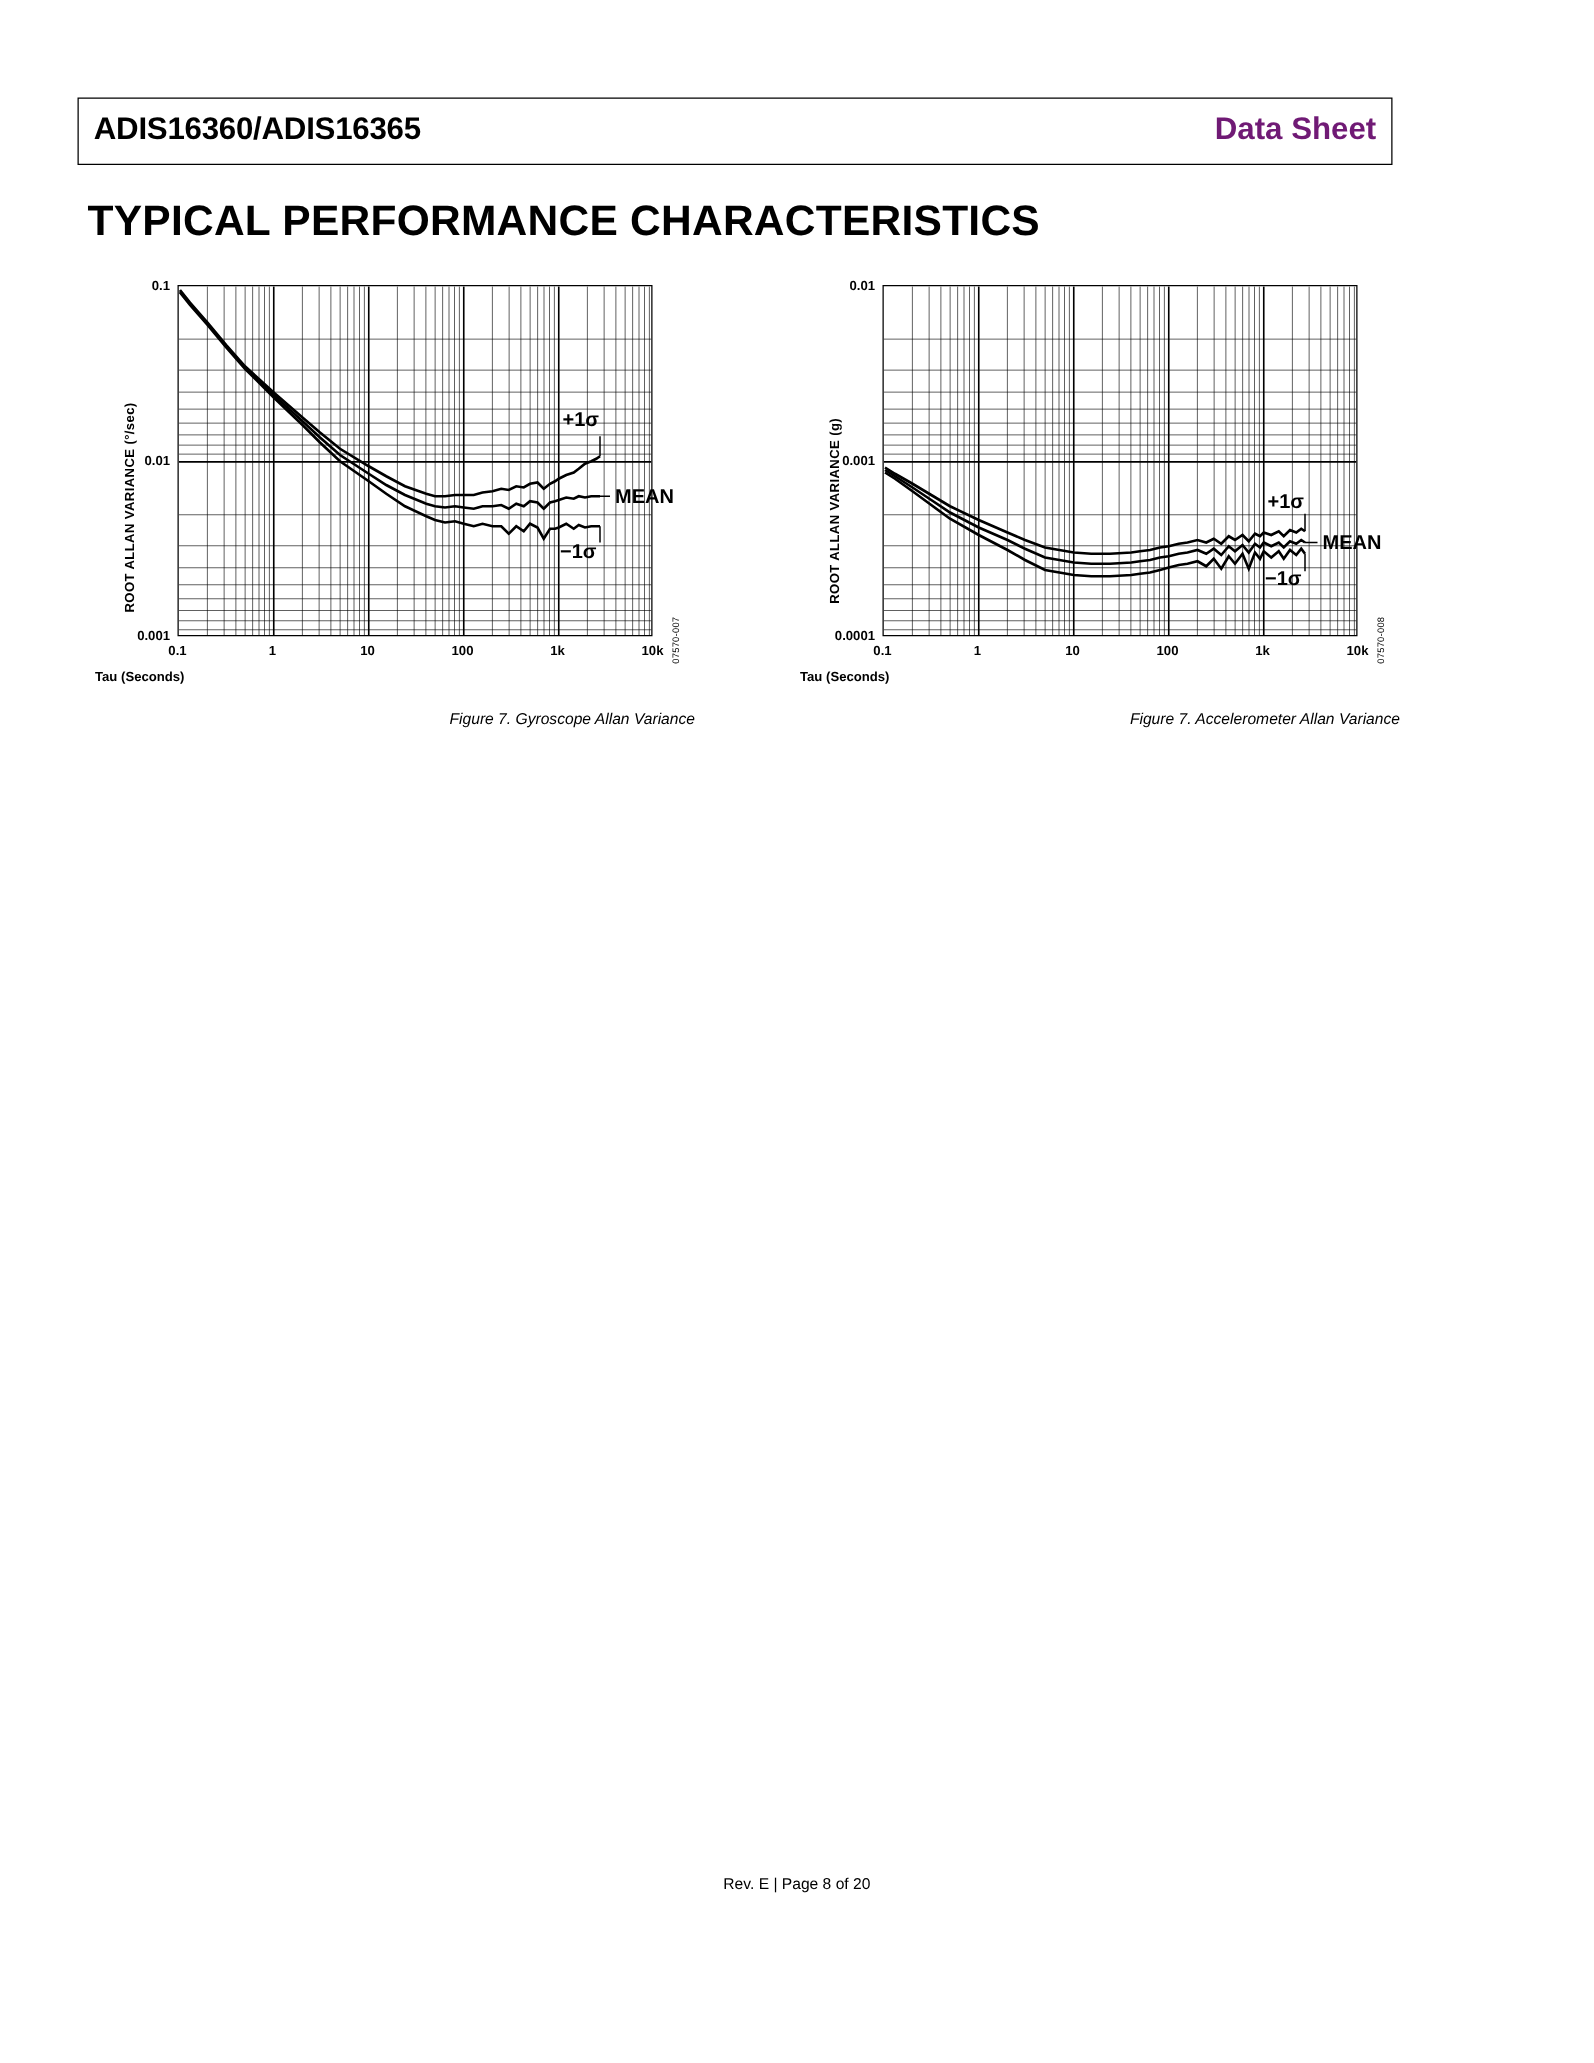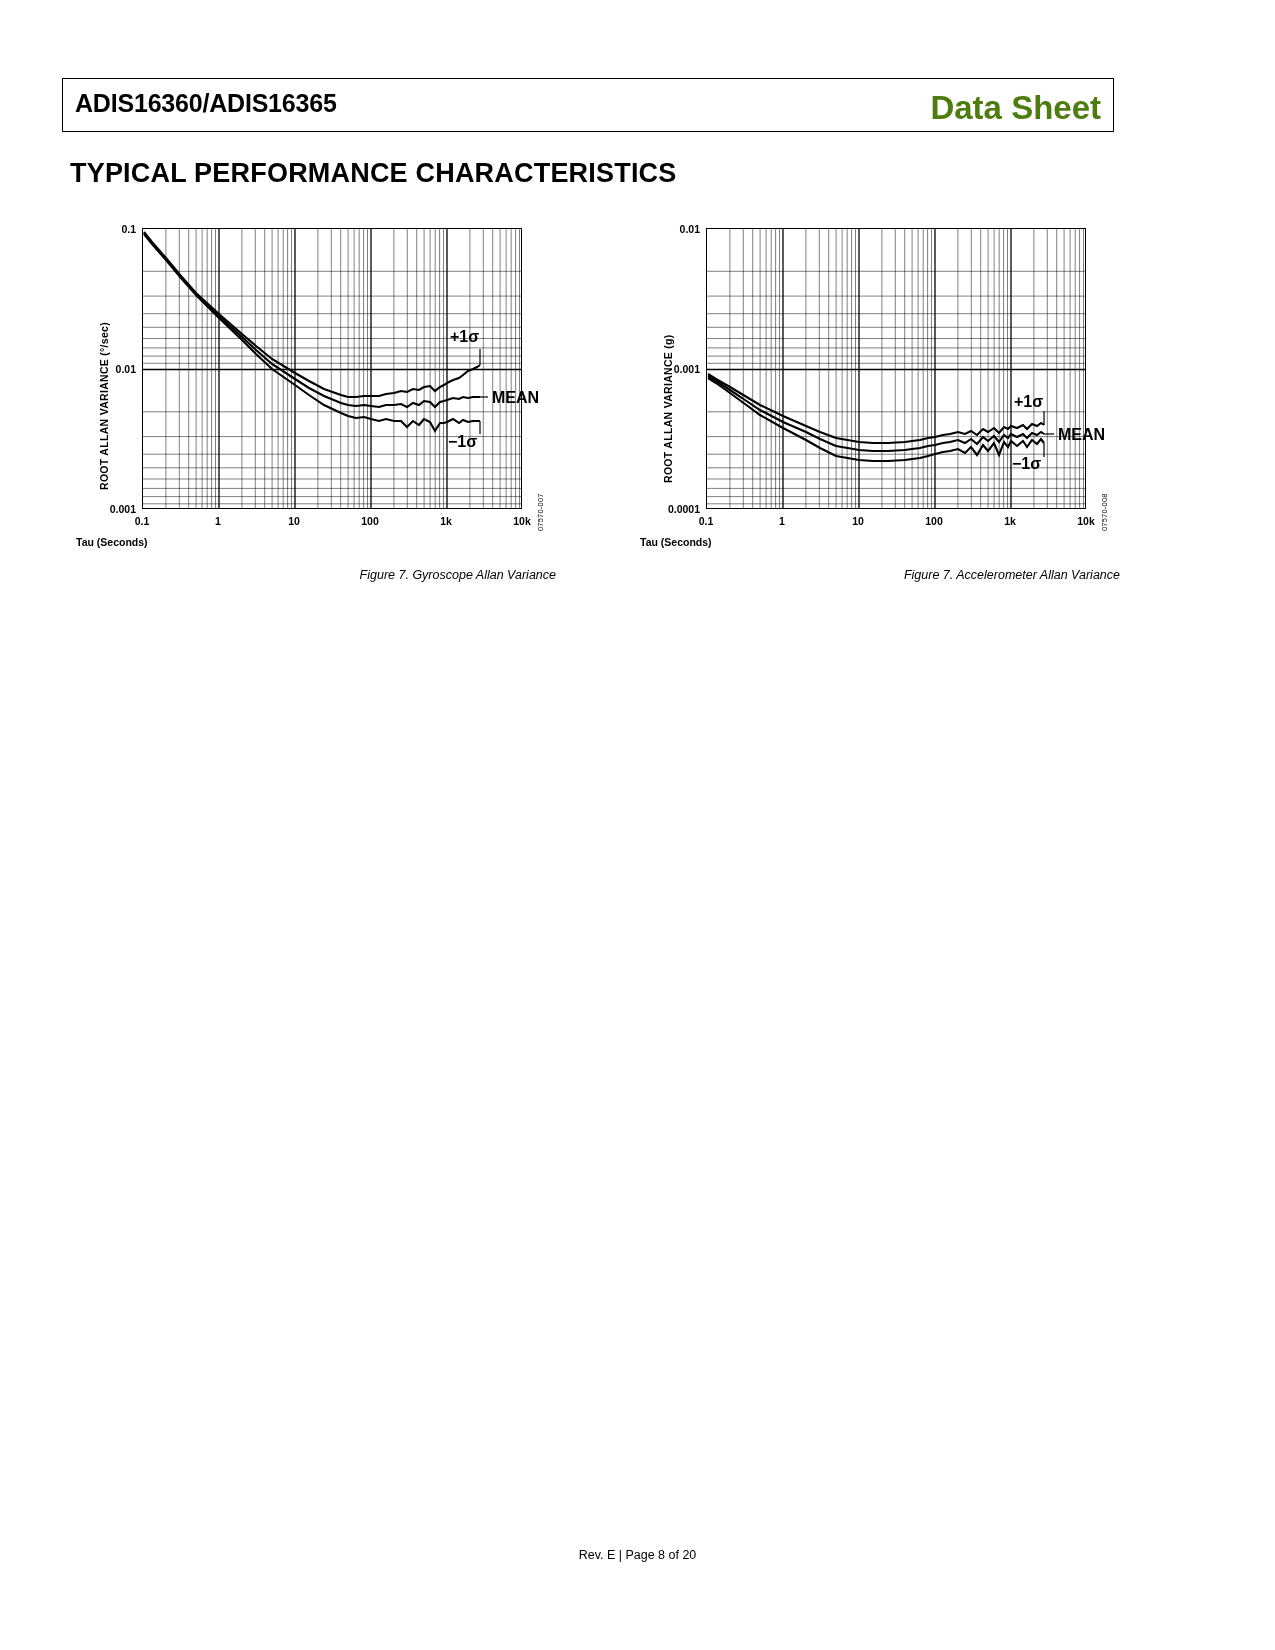--- a/index.html
+++ b/index.html
@@ -29,30 +29,30 @@
     left:12px; top:10px;
     font-size:25px;
     font-weight:600;
     letter-spacing:-0.2px;
     color:#000;
     white-space:nowrap;
   }
   .header-right {
     position:absolute;
     right:12px; top:10px;
-    font-size:33px;
+    font-size:25px;
     font-weight:600;
-    color:#4d7c0f;
+    color:#701a75;
     white-space:nowrap;
   }
   
   .section-title {
     position:absolute;
     left:70px; top:158px;
-    font-size:27px;
+    font-size:34px;
     font-weight:600;
     letter-spacing:0.2px;
     color:#000;
     white-space:nowrap;
   }
   
   .figure { position:absolute; }
   #figure-7 { left:76px; top:215px; width:480px; height:380px; }
   #figure-8 { left:640px; top:215px; width:480px; height:380px; }
 
@@ -118,21 +118,20 @@
     white-space:nowrap;
   }
   
   .footer {
     position:absolute;
     left:0; top:1500px;
     width:1275px;
     text-align:center;
     font-size:12.5px;
     color:#000;
-    margin-top:48px;
   }
   svg { display:block; }
 </style>
 </head>
 <body>
 
 <div class="page">
 
   <div class="header">
     <div class="header-title">ADIS16360/ADIS16365</div>

